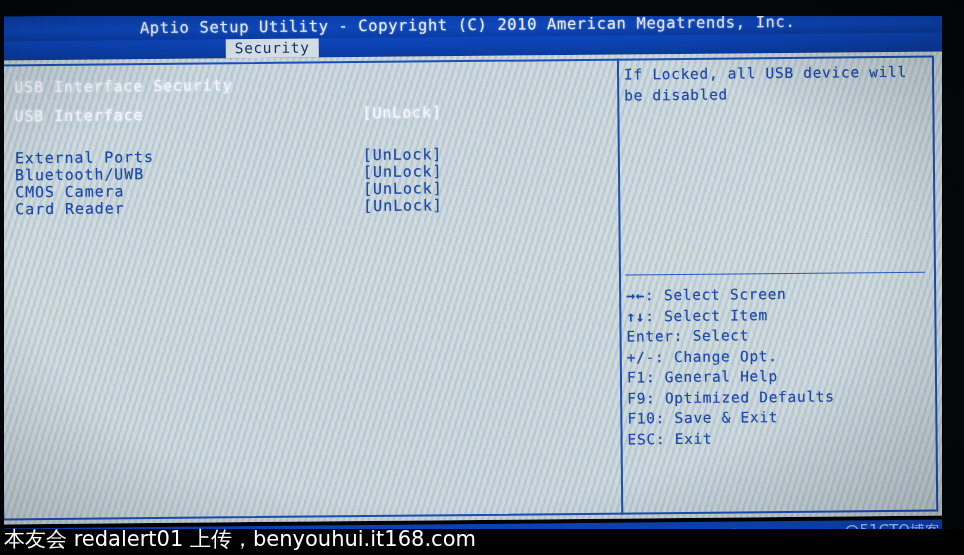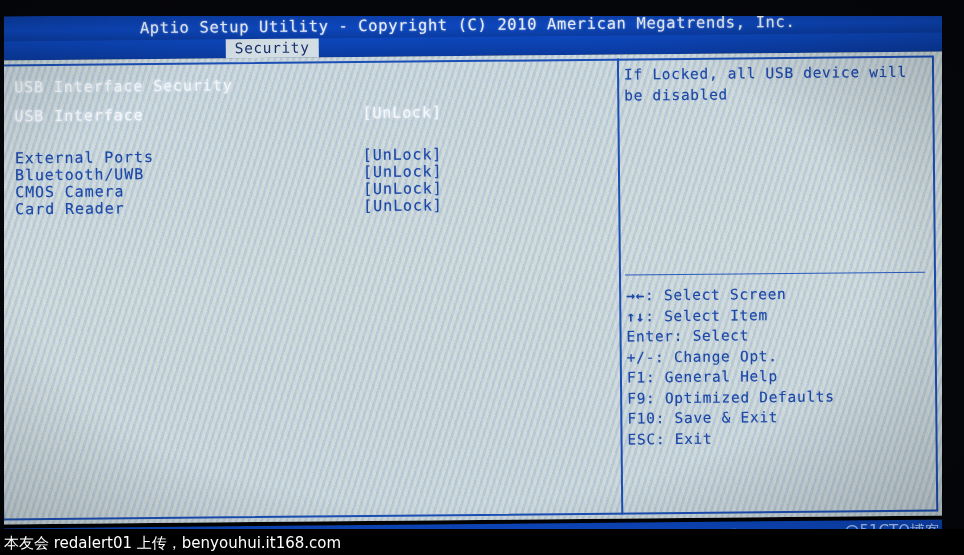--- a/index.html
+++ b/index.html
@@ -256,21 +256,21 @@
     bottom: 0;
     width: 964px;
     height: 26px;
     background: #000;
   }
   .caption-text {
     position: absolute;
     left: 4px;
     bottom: 2px;
     font-family: "DejaVu Sans", "Liberation Sans", sans-serif;
-    font-size: 15px;
+    font-size: 21px;
     color: #ffffff;
     white-space: nowrap;
   }
 </style>
 </head>
 <body>
 
 <div id="screen">
 
   <div id="panel-wrap">

